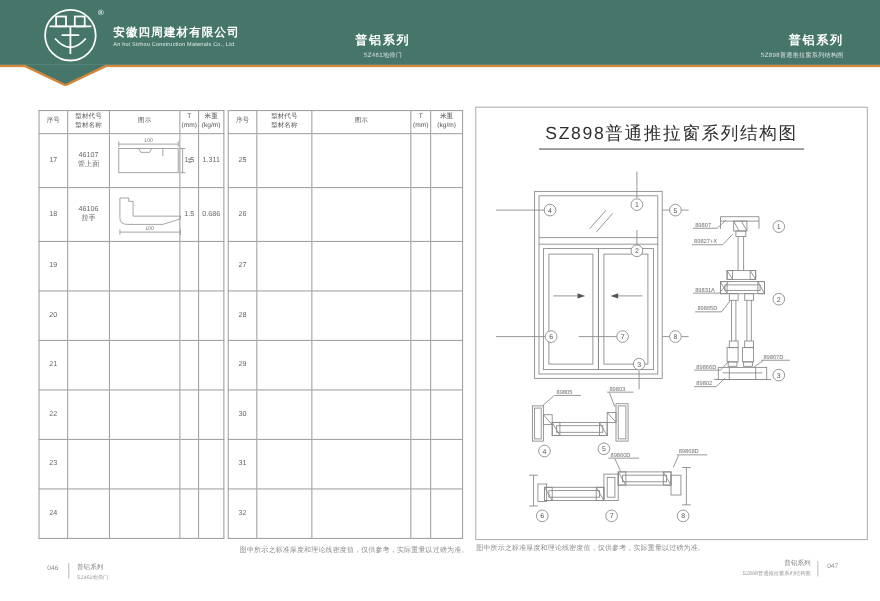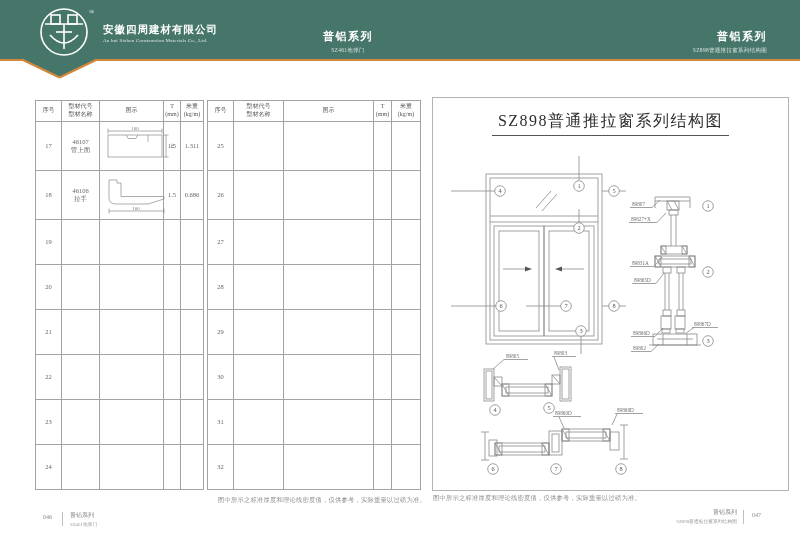--- a/index.html
+++ b/index.html
@@ -1,17 +1,17 @@
 <!DOCTYPE html>
 <html><head>
 <meta charset="utf-8">
 <style>
   html,body{margin:0;padding:0;background:#fff;}
   .page{position:relative;width:800px;height:546px;background:#ffffff;overflow:hidden;
-        font-family:Liberation Serif, serif;color:#555;}
+        font-family:Liberation Sans, sans-serif;color:#555;}
   
   .band{position:absolute;left:0;top:0;width:800px;height:59px;background:#46756a;}
   .accent{position:absolute;top:59px;height:2.4px;background:#d2873d;}
   .accent.l{left:0;width:23px;}
   .accent.r{left:96px;width:704px;}
   .notch-svg{position:absolute;left:0;top:0;width:800px;height:90px;}
   .logo{position:absolute;left:36px;top:5px;width:62px;height:54px;}
   .co-block{position:absolute;left:103px;top:24px;color:#fff;}
   .co-cn{font-size:10.5px;font-weight:bold;letter-spacing:1px;line-height:12px;}
   .co-en{font-size:5px;letter-spacing:.2px;color:rgba(255,255,255,.85);margin-top:2px;}

